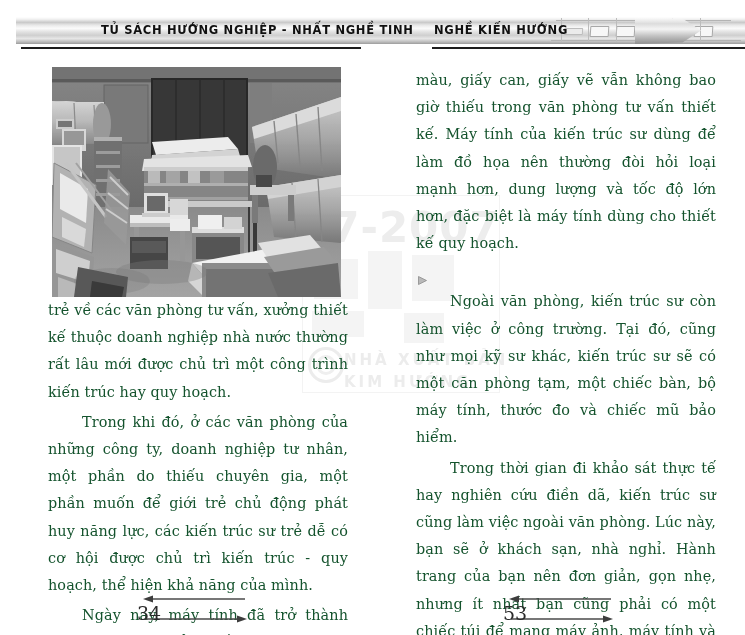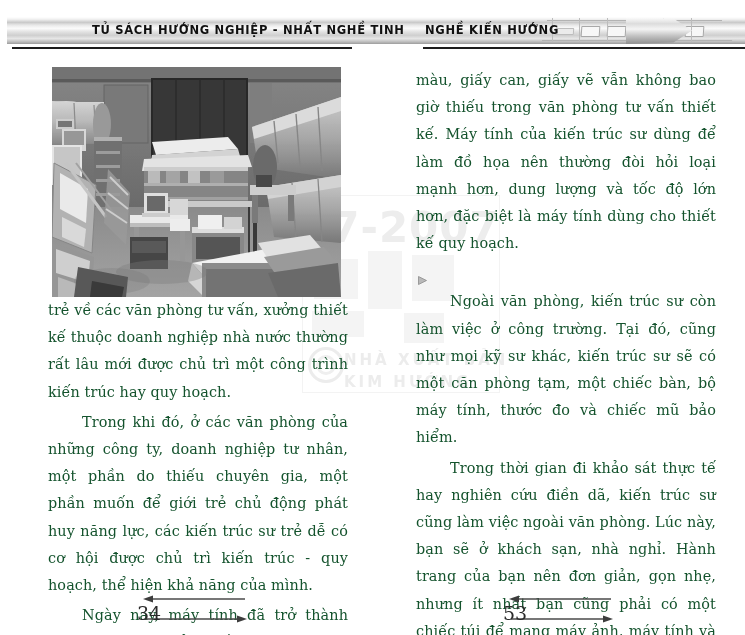--- a/index.html
+++ b/index.html
@@ -12,21 +12,21 @@
     height: 635px;
     position: relative;
     overflow: hidden;
     font-family: "DejaVu Serif", "Liberation Serif", serif;
     color: #151515;
   }
 
   
   #header {
     position: absolute;
-    left: 7px; top: 0;
+    left: 16px; top: 0;
     width: 683px; height: 55px;
   }
   .train-band {
     position: absolute;
     left: 0; top: 17px;
     width: 745px; height: 27px;
     background: linear-gradient(to bottom,
         #ffffff 0%,
         #f2f2f2 8%,
         #c9c9c9 20%,

